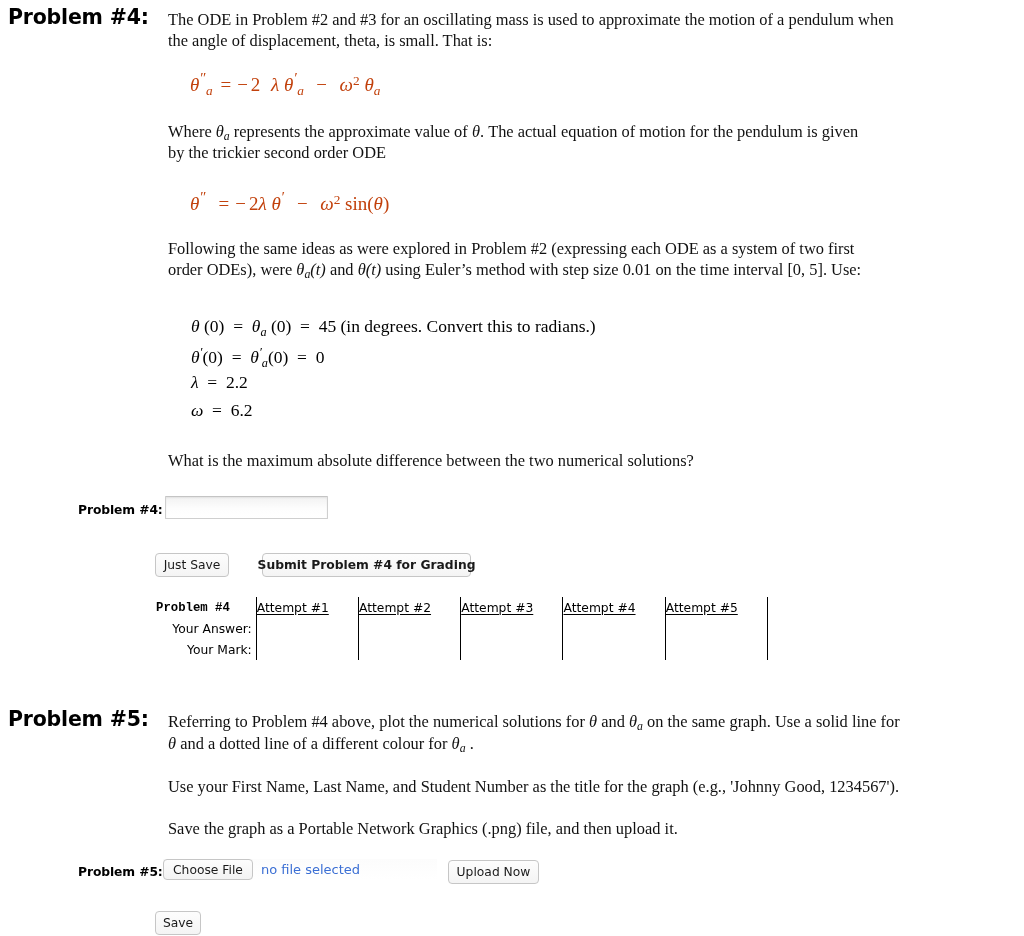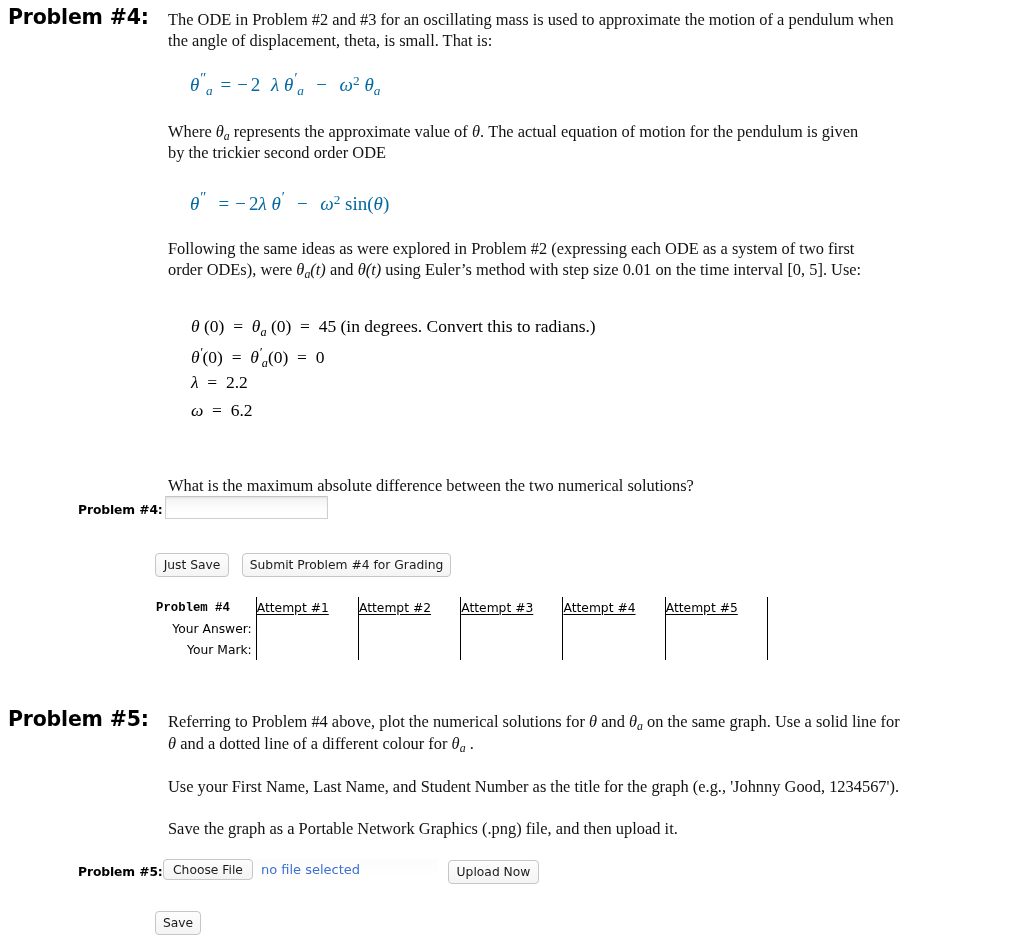--- a/index.html
+++ b/index.html
@@ -49,21 +49,21 @@
     vertical-align: -0.28em;
     font-style: italic;
   }
 
   
   .eqn {
     position: absolute;
     font-family: "Liberation Serif", serif;
     font-size: 19px;
     white-space: nowrap;
-    color: #0369a1;
+    color: #c2410c;
   }
   .eqn .v {            
     font-style: italic;
     font-family: "Liberation Serif", serif;
   }
   .eqn .prime {
     font-style: italic;
     font-size: 0.78em;
     vertical-align: 0.52em;
     letter-spacing: 0.5px;
@@ -264,29 +264,29 @@
 <div class="ic-line" style="left:191px; top:344px;">
   <span class="v">θ</span><span class="prime">′</span>(0)&nbsp; = &nbsp;<span class="v">θ</span><span class="prime">′</span><span class="sb">a</span>(0)&nbsp; = &nbsp;0
 </div>
 <div class="ic-line" style="left:191px; top:372px;">
   <span class="v">λ</span>&nbsp; = &nbsp;2.2
 </div>
 <div class="ic-line" style="left:191px; top:400px;">
   <span class="v">ω</span>&nbsp; = &nbsp;6.2
 </div>
 
-<div class="prose nojust" style="left:168px; top:450px; width:851px;margin-top:25px;">What is the maximum absolute difference between the two numerical solutions?</div>
+<div class="prose nojust" style="left:168px; top:450px; width:851px;">What is the maximum absolute difference between the two numerical solutions?</div>
 
 <div class="field-label" style="left:78px; top:503px;">Problem #4:</div>
 
 <input class="answer-input" type="text" style="left: 165px; top: 496px; width: 163px; height: 23px;" value="">
 
 <div class="btn" style="left:155px; top:553px; width:74px; height:21px;">Just Save</div>
 
-<div class="btn" style="left:242px; top:553px; width:209px; height:21px;">Submit Problem #4 for Grading</div>
+<div class="btn" style="left:262px; top:553px; width:209px; height:21px;font-weight:bold;">Submit Problem #4 for Grading</div>
 
 <table class="attempts-table outer-frame" style="left:156px; top:597px; width:612px;">
   <colgroup>
     <col style="width:100px">
     <col style="width:102px">
     <col style="width:102px">
     <col style="width:102px">
     <col style="width:102px">
     <col style="width:102px">
   </colgroup>

